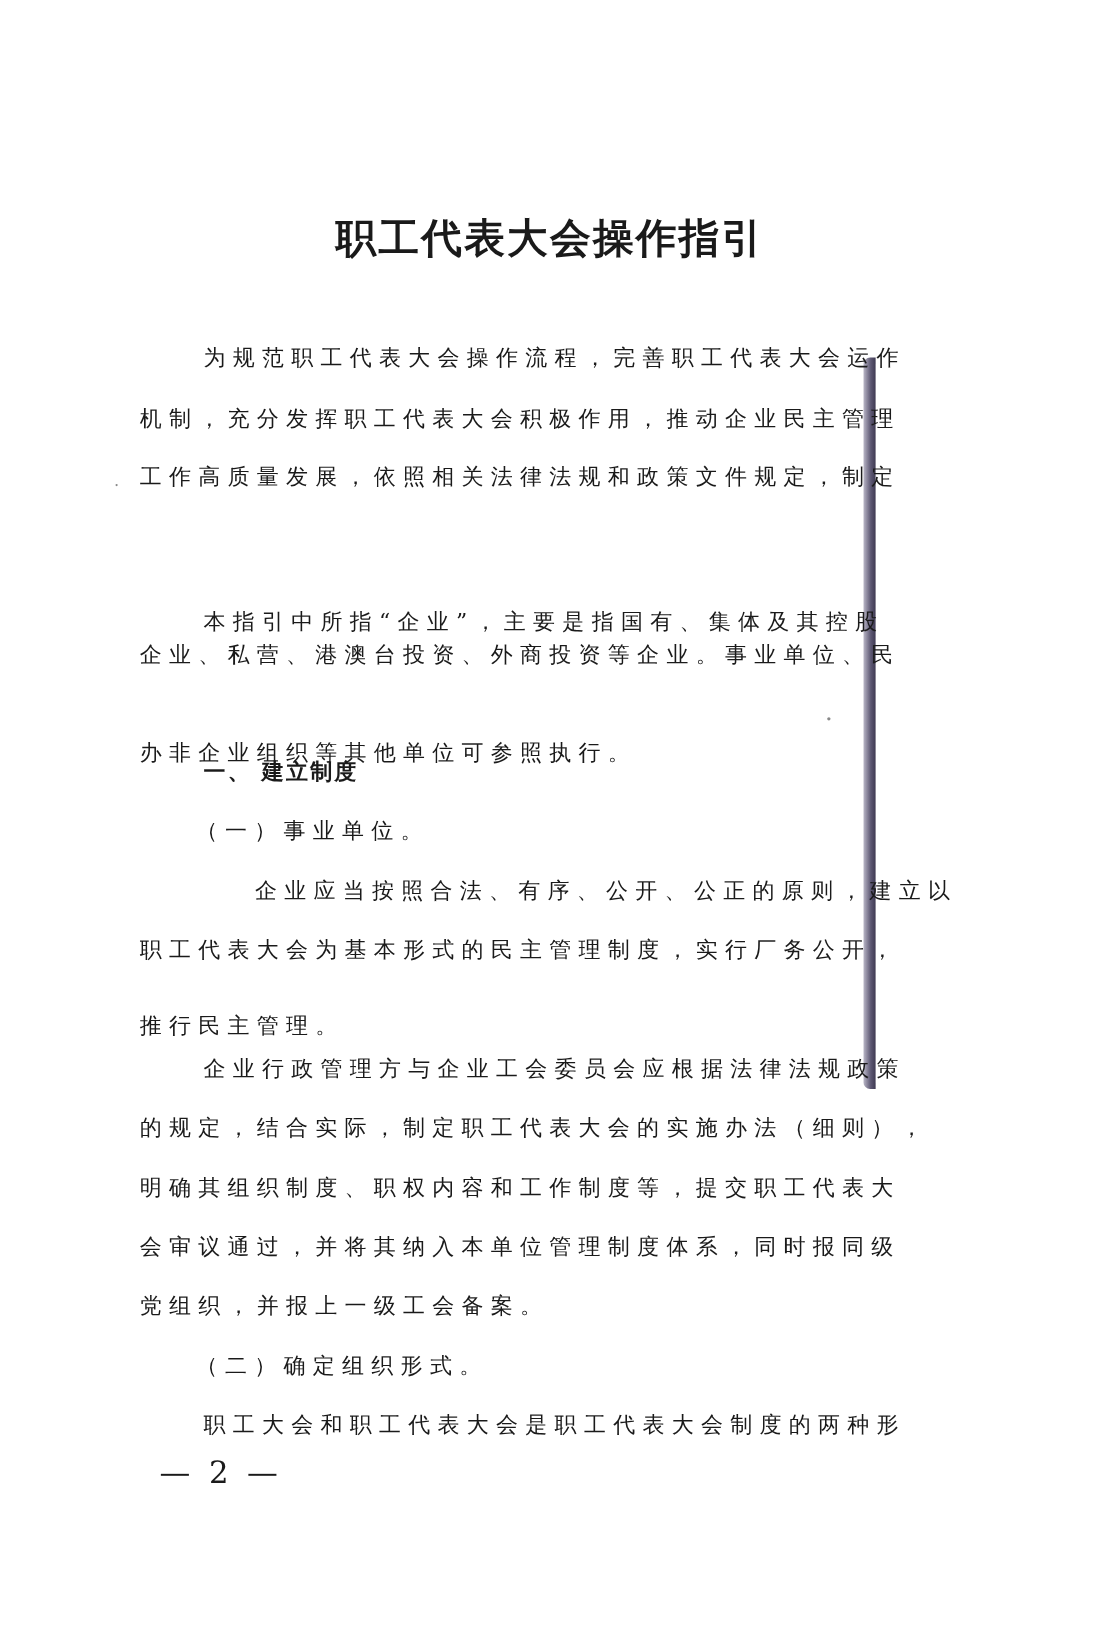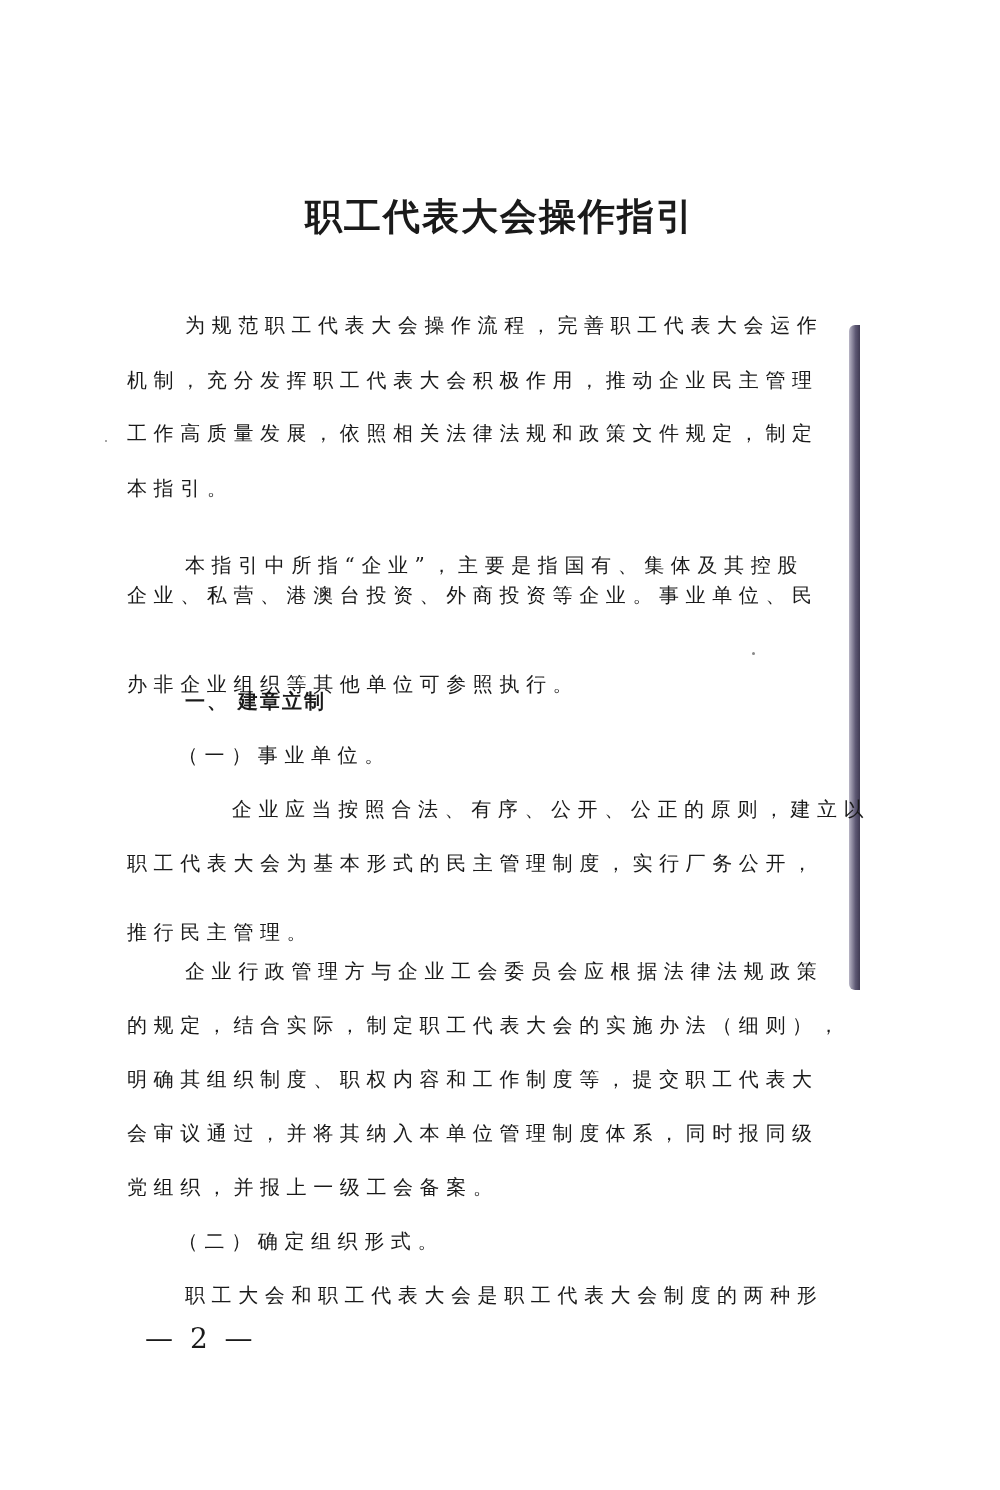--- a/index.html
+++ b/index.html
@@ -2,21 +2,21 @@
 <html><head>
   <meta charset="utf-8">
   <style>
     html, body { margin: 0; padding: 0; }
     body {
       width: 1000px; height: 1490px; background: #ffffff;
       position: relative; overflow: hidden;
       font-family: "DejaVu Serif", "Liberation Serif", serif;
       color: #1a1a1a;
     }
-    .page { position: absolute; left: 0; top: 0; width: 860px; height: 1490px; }
+    .page { position: absolute; left: 0; top: 0; width: 796px; height: 1490px; }
     .edge-strip {
       position: absolute; right: 0; top: 325px; width: 11px; height: 665px;
       background: linear-gradient(to right, #b9b6c6, #5d5873 60%, #3f3a52);
       border-radius: 6px 0 0 6px;
     }
     .title {
       position: absolute; left: 0; width: 1000px; top: 192px;
       text-align: center; font-weight: bold; font-size: 37px; letter-spacing: 2px;
       font-family: "DejaVu Sans", "Liberation Sans", sans-serif;
     }
@@ -36,27 +36,26 @@
 <body>
 
 <div class="page">
   <div class="edge-strip"></div>
 
   <div class="title">职工代表大会操作指引</div>
 
   <div class="line indent" style="top:305px;">为规范职工代表大会操作流程，完善职工代表大会运作</div>
   <div class="line" style="top:360px;">机制，充分发挥职工代表大会积极作用，推动企业民主管理</div>
   <div class="line" style="top:413px;">工作高质量发展，依照相关法律法规和政策文件规定，制定</div>
-  <div class="line" style="top:468px;">本指引。</div>
 
   <div class="line indent" style="top:521px;margin-top:24px;">本指引中所指“企业”，主要是指国有、集体及其控股</div>
   <div class="line" style="top:575px;">企业、私营、港澳台投资、外商投资等企业。事业单位、民</div>
   <div class="line" style="top:664px;">办非企业组织等其他单位可参照执行。</div>
 
-  <div class="line indent heading" style="top:681px;">一、  建章立制</div>
+  <div class="line indent heading" style="top:681px;">一、  建立制度</div>
   <div class="line indent" style="top:735px; left:178px;">（一）事业单位。</div>
 
   <div class="line indent" style="top:789px;text-align:center;">企业应当按照合法、有序、公开、公正的原则，建立以</div>
   <div class="line" style="top:843px;">职工代表大会为基本形式的民主管理制度，实行厂务公开，</div>
   <div class="line" style="top:912px;">推行民主管理。</div>
 
   <div class="line indent" style="top:951px;">企业行政管理方与企业工会委员会应根据法律法规政策</div>
   <div class="line" style="top:1005px;">的规定，结合实际，制定职工代表大会的实施办法（细则），</div>
   <div class="line" style="top:1059px;">明确其组织制度、职权内容和工作制度等，提交职工代表大</div>
   <div class="line" style="top:1113px;">会审议通过，并将其纳入本单位管理制度体系，同时报同级</div>

